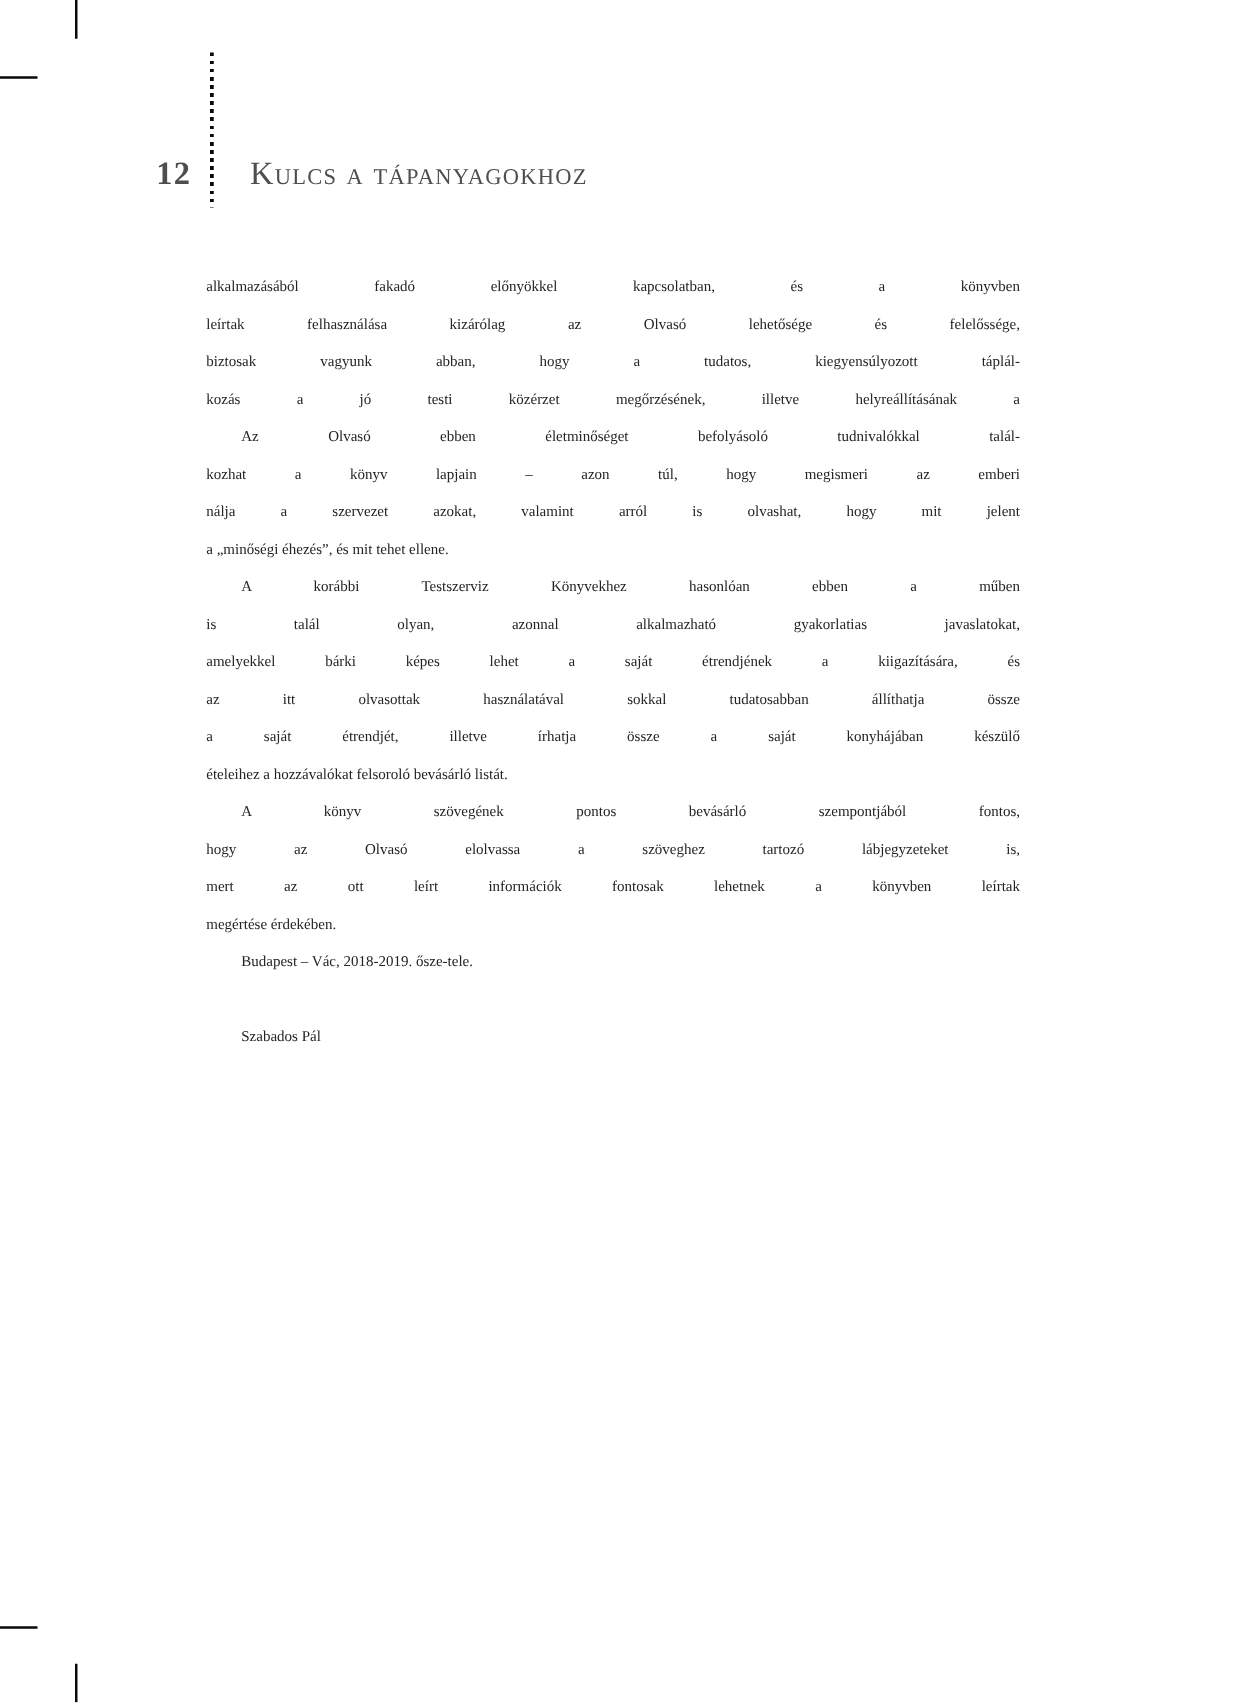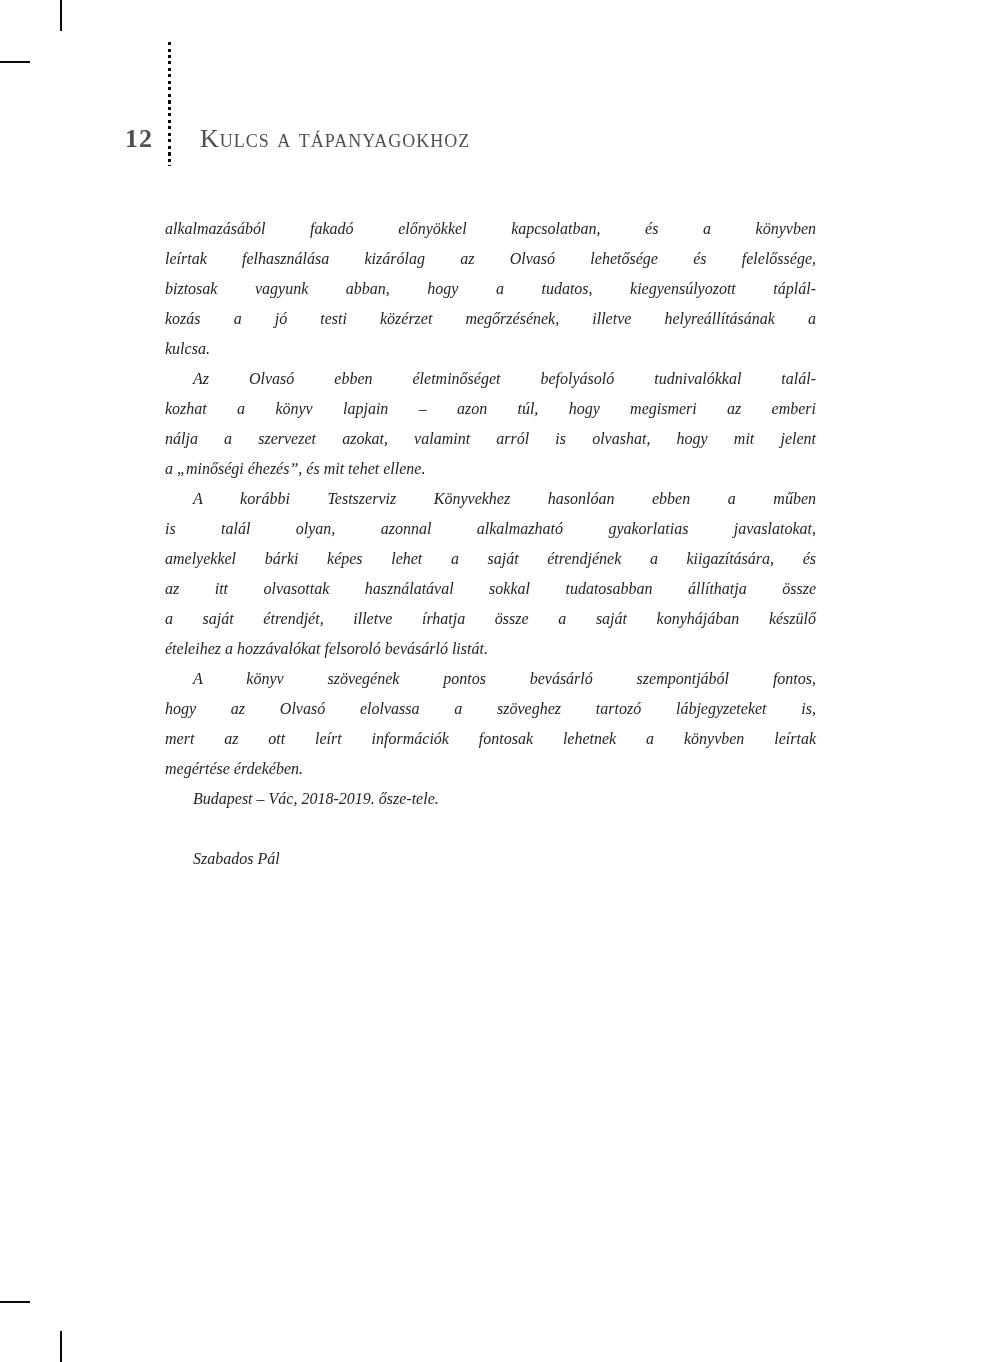--- a/index.html
+++ b/index.html
@@ -41,23 +41,22 @@
     font-size:26px; line-height:26px;
     font-variant:small-caps; letter-spacing:1px;
     color:var(--hdr, #4e4e4e);
     white-space:nowrap;
     font-family:Liberation Serif, serif;
   }
 
   
   .textblock {
     position:absolute; left:165px; top:214px; width:651px;
-    font-size:16px; line-height:30px;
+    font-size:12px; line-height:30px;
     color:var(--text, #242424);
-    font-style:italic;
   }
   .line {
     height:30px;
     text-align:justify;
     text-align-last:justify;
   }
   .line.last {
     text-align:left;
     text-align-last:left;
   }
@@ -82,21 +81,20 @@
   <div class="dotline"></div>
   <div class="runtitle">Kulcs a tápanyagokhoz</div>
 
   <div class="textblock">
     <div id="paras">
         <div>
           <div class="line">alkalmazásából fakadó előnyökkel kapcsolatban, és a könyvben</div>
           <div class="line">leírtak felhasználása kizárólag az Olvasó lehetősége és felelőssége,</div>
           <div class="line">biztosak vagyunk abban, hogy a tudatos, kiegyensúlyozott táplál-</div>
           <div class="line">kozás a jó testi közérzet megőrzésének, illetve helyreállításának a</div>
-          <div class="line last">kulcsa.</div>
         </div>
         <div>
           <div class="line indent">Az Olvasó ebben életminőséget befolyásoló tudnivalókkal talál-</div>
           <div class="line">kozhat a könyv lapjain – azon túl, hogy megismeri az emberi</div>
           <div class="line">nálja a szervezet azokat, valamint arról is olvashat, hogy mit jelent</div>
           <div class="line last">a „minőségi éhezés”, és mit tehet ellene.</div>
         </div>
         <div>
           <div class="line indent">A korábbi Testszerviz Könyvekhez hasonlóan ebben a műben</div>
           <div class="line">is talál olyan, azonnal alkalmazható gyakorlatias javaslatokat,</div>

